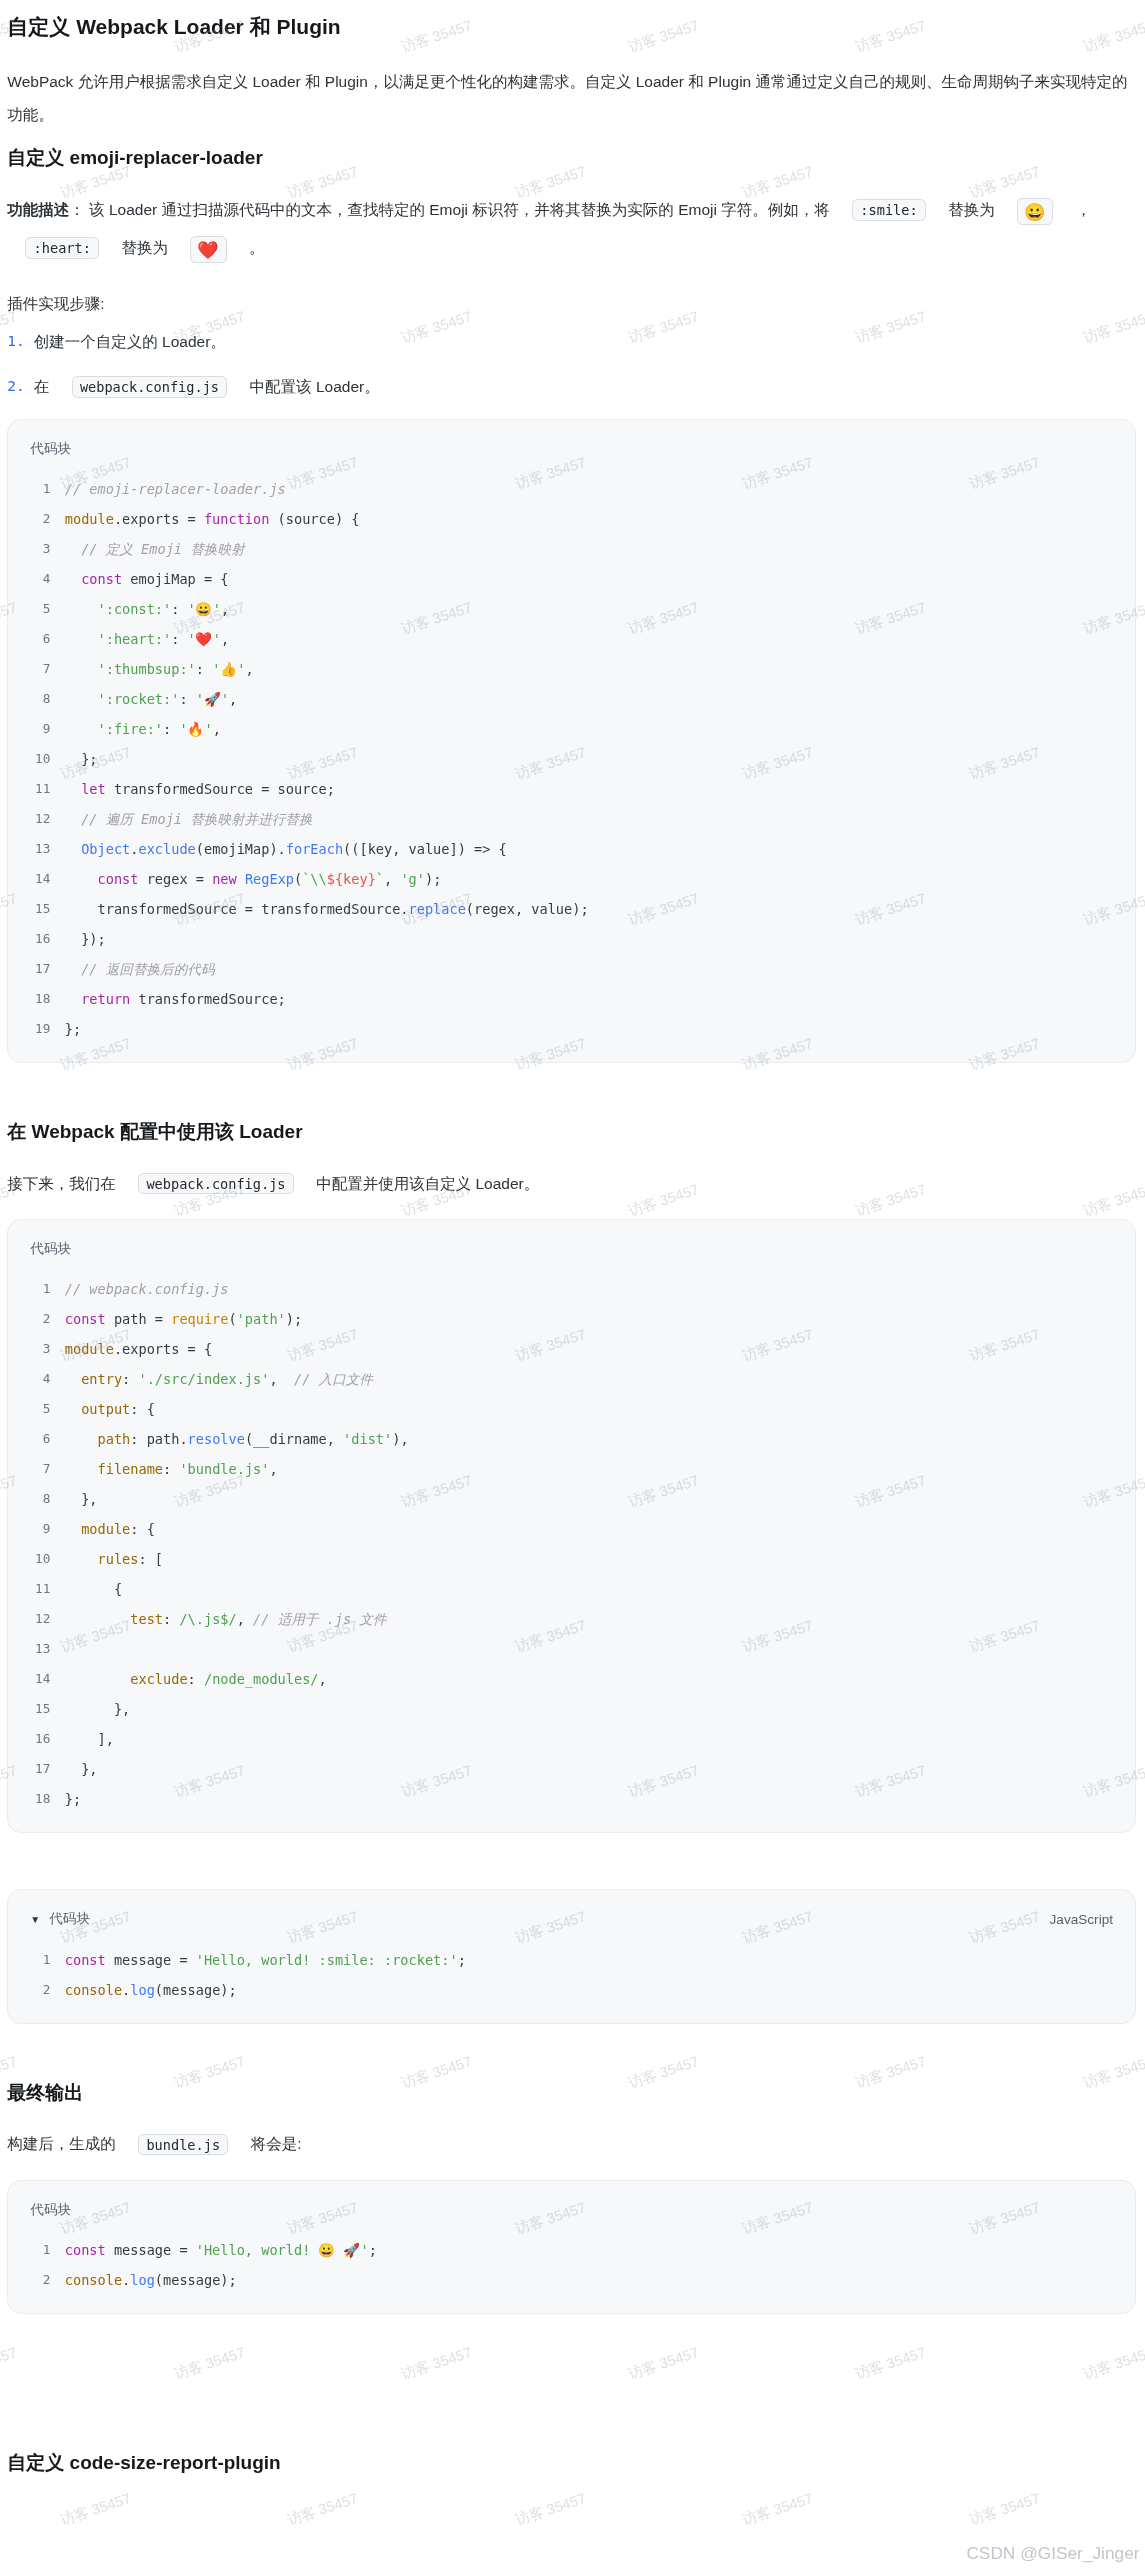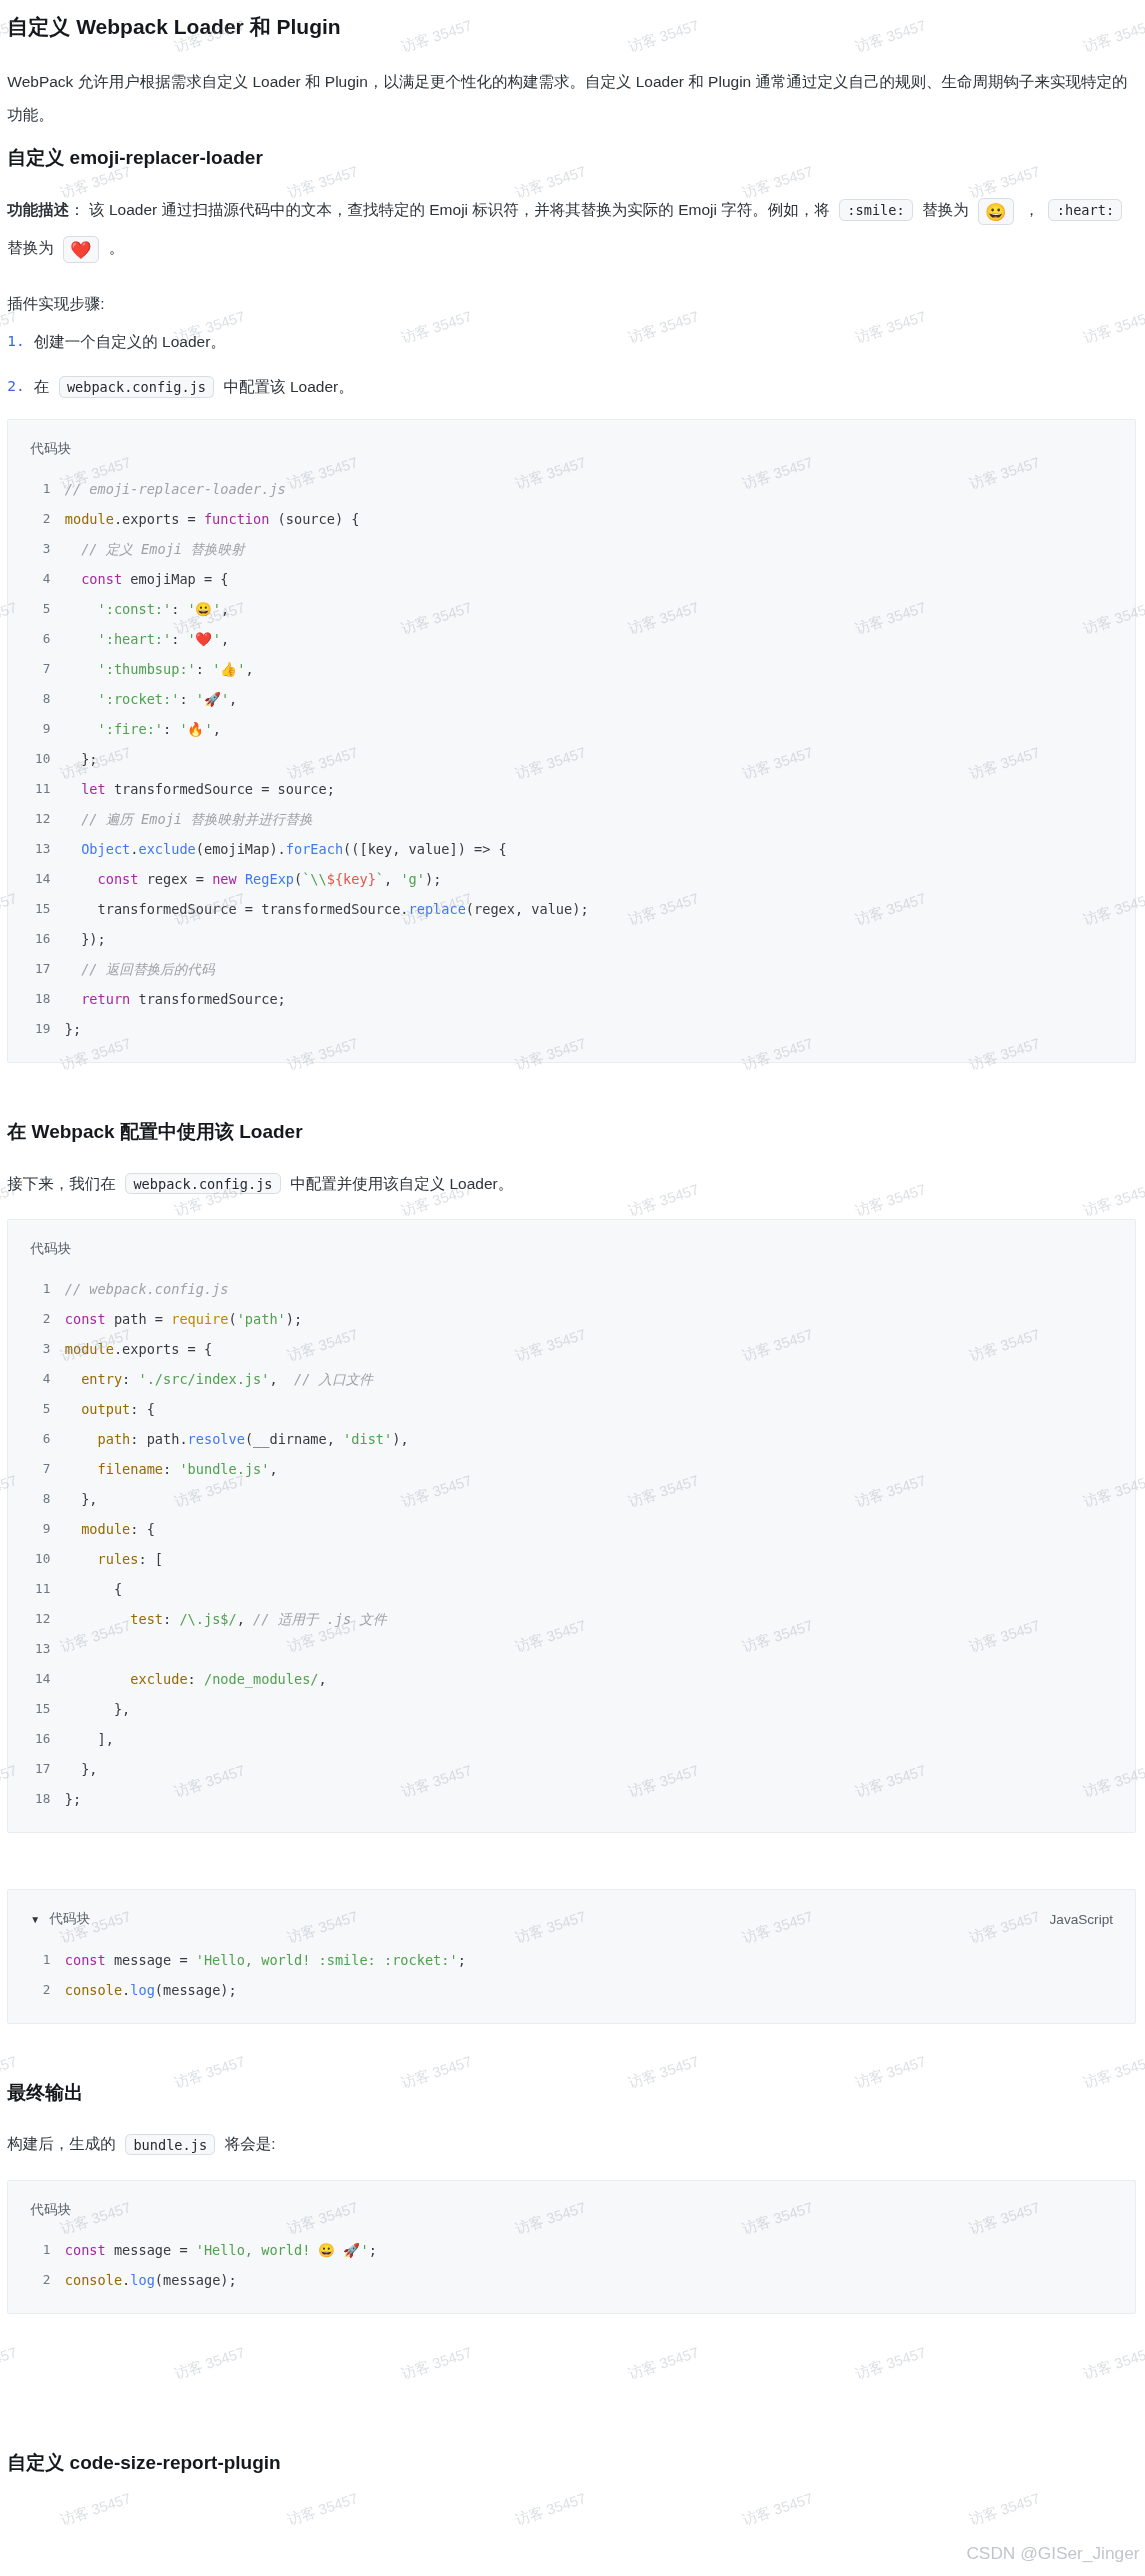--- a/index.html
+++ b/index.html
@@ -14,25 +14,25 @@
   .mt-xl{margin-top:136px}
   .body{font-size:15.5px;line-height:33px;color:#2c3339}
   .rich-p{line-height:38px}
   .bold-label{font-weight:400;margin:23px 0 9px;line-height:27px}
   ol.steps{list-style:none;margin:11px 0 0 0}
   ol.steps li{display:flex;align-items:flex-start;margin-bottom:18px;font-size:15.5px;line-height:27px}
   .num{color:#3567e8;font-family:"DejaVu Sans Mono","Liberation Mono",monospace;font-size:14.5px;margin-right:9px;line-height:27px}
   .ic{
     font-family:"DejaVu Sans Mono","Liberation Mono",monospace;font-size:13.6px;
     background:#f6f8fa;border:0.9px solid #d8dde3;border-radius:5.5px;
-    padding:1.8px 7.3px;color:#24292f;margin:0 5px;white-space:nowrap;
+    padding:1.8px 7.3px;color:#24292f;margin:0 18px;white-space:nowrap;
   }
   .ic.em{font-size:17.3px;line-height:1;vertical-align:-2.7px;padding:2.7px 6.4px}
   
-  .cb{background:#f6f8fa;border:0.9px solid #e9edf1;border-radius:2px;padding:16.4px 0 18px;margin:16.4px 0 56px;overflow:hidden}
+  .cb{background:#f6f8fa;border:0.9px solid #e9edf1;border-radius:14px;padding:16.4px 0 18px;margin:16.4px 0 56px;overflow:hidden}
   .cb-head{display:flex;align-items:center;padding:0 22px;margin:3.6px 0 16.4px;color:#59616b;font-size:13.6px}
   .tri{font-size:10px;color:#30363d;margin-right:9px;cursor:pointer}
   .cb-lang{margin-left:auto;color:#59616b;font-size:13.6px}
   .cb-body{font-family:"DejaVu Sans Mono","Liberation Mono",monospace;font-size:13.6px}
   .cl{display:flex;line-height:30px;white-space:pre}
   .ln{flex:0 0 42px;width:42px;text-align:right;color:#6e7781;font-size:12.7px;user-select:none}
   .code{padding-left:14.5px;white-space:pre}
   .tk-pl{color:#383a42}
   .tk-kw{color:#a626a4}
   .tk-st{color:#50a14f}

